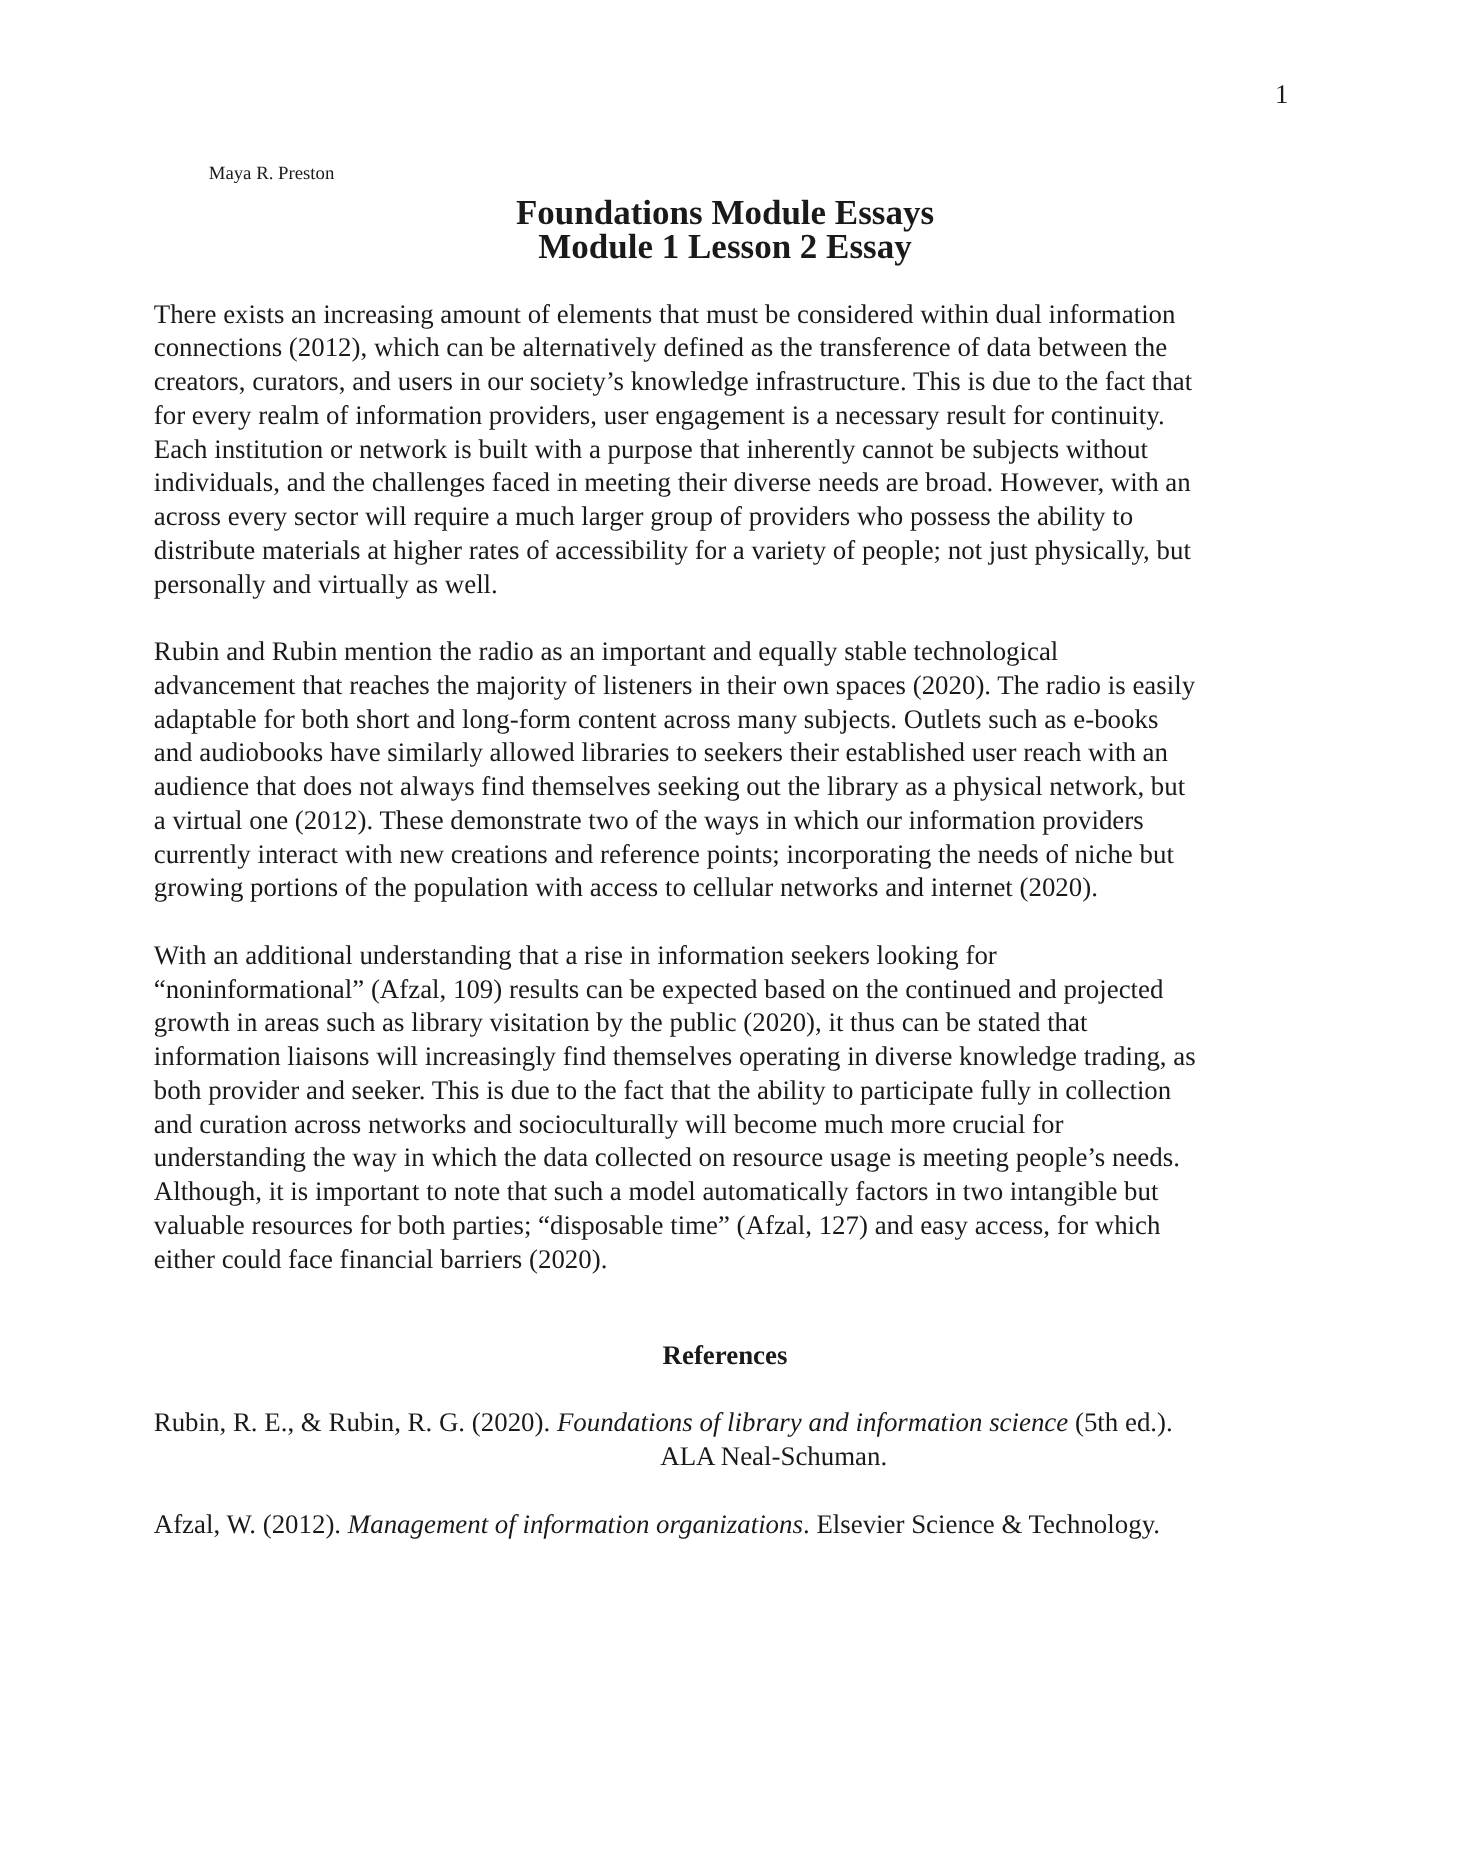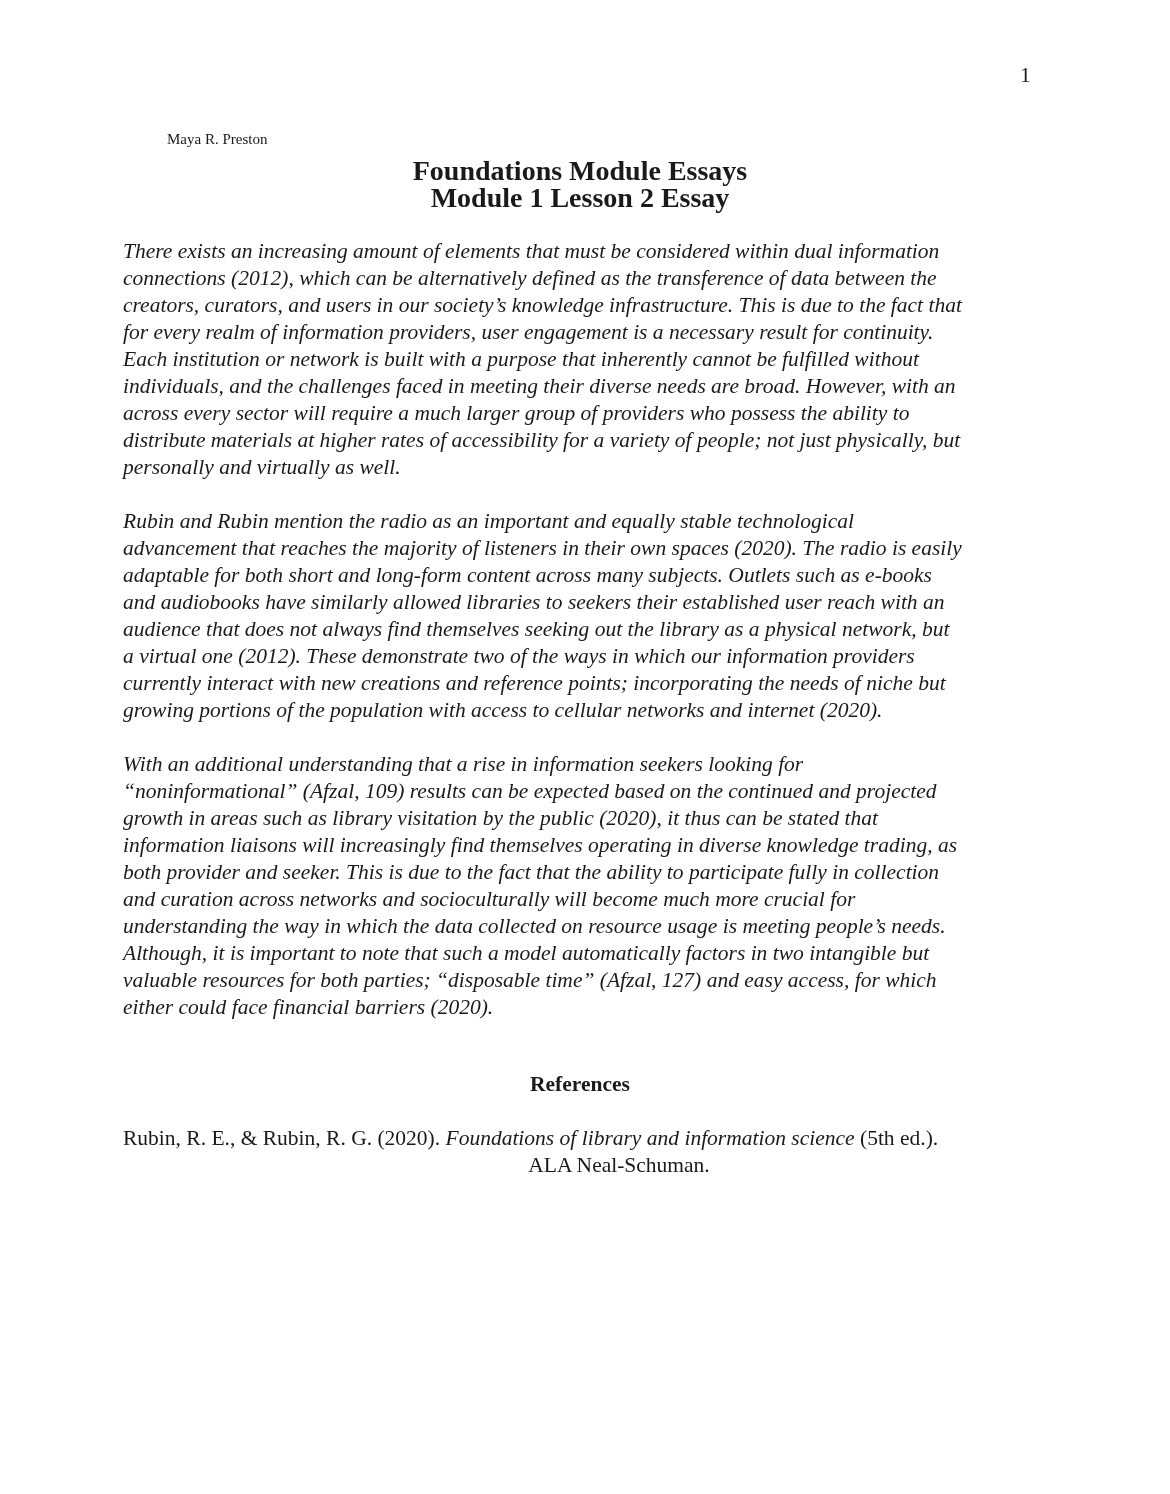--- a/index.html
+++ b/index.html
@@ -42,21 +42,20 @@
     }
     .essay-body {
       position: absolute;
       top: 238px;
       left: 123px;
       width: 940px;
       font-size: 21.5px;
     }
     .paragraph {
       margin: 0 0 27px 0;
-      font-style: italic;
     }
     .line {
       display: block;
       white-space: nowrap;
       line-height: 27px;
       height: 27px;
     }
     .references-heading {
       position: absolute;
       top: 1071px;
@@ -98,21 +97,21 @@
     <div>Foundations Module Essays</div>
     <div>Module 1 Lesson 2 Essay</div>
   </div>
 
   <div class="essay-body">
     <p class="paragraph">
       <span class="line">There exists an increasing amount of elements that must be considered within dual information</span>
       <span class="line">connections (2012), which can be alternatively defined as the transference of data between the</span>
       <span class="line">creators, curators, and users in our society’s knowledge infrastructure. This is due to the fact that</span>
       <span class="line">for every realm of information providers, user engagement is a necessary result for continuity.</span>
-      <span class="line">Each institution or network is built with a purpose that inherently cannot be fulfilled without</span>
+      <span class="line">Each institution or network is built with a purpose that inherently cannot be subjects without</span>
       <span class="line">individuals, and the challenges faced in meeting their diverse needs are broad. However, with an</span>
       <span class="line">across every sector will require a much larger group of providers who possess the ability to</span>
       <span class="line">distribute materials at higher rates of accessibility for a variety of people; not just physically, but</span>
       <span class="line">personally and virtually as well.</span>
     </p>
     <p class="paragraph">
       <span class="line">Rubin and Rubin mention the radio as an important and equally stable technological</span>
       <span class="line">advancement that reaches the majority of listeners in their own spaces (2020). The radio is easily</span>
       <span class="line">adaptable for both short and long-form content across many subjects. Outlets such as e-books</span>
       <span class="line">and audiobooks have similarly allowed libraries to seekers their established user reach with an</span>
@@ -135,15 +134,18 @@
     </p>
   </div>
 
   <div class="references-heading">References</div>
 
   <div class="reference-list">
     <div class="reference">
       <span class="line"><span>Rubin, R. E., &amp; Rubin, R. G. (2020). </span><em>Foundations of library and information science</em><span> (5th ed.).</span></span>
       <span class="line hanging">ALA Neal-Schuman.</span>
     </div>
+    <div class="reference">
+      <span class="line"><span>Afzal, W. (2012). </span><em>Management of information organizations</em><span>. Elsevier Science &amp; Technology.</span></span>
+    </div>
   </div>
 
 </div>
 
 </body></html>

